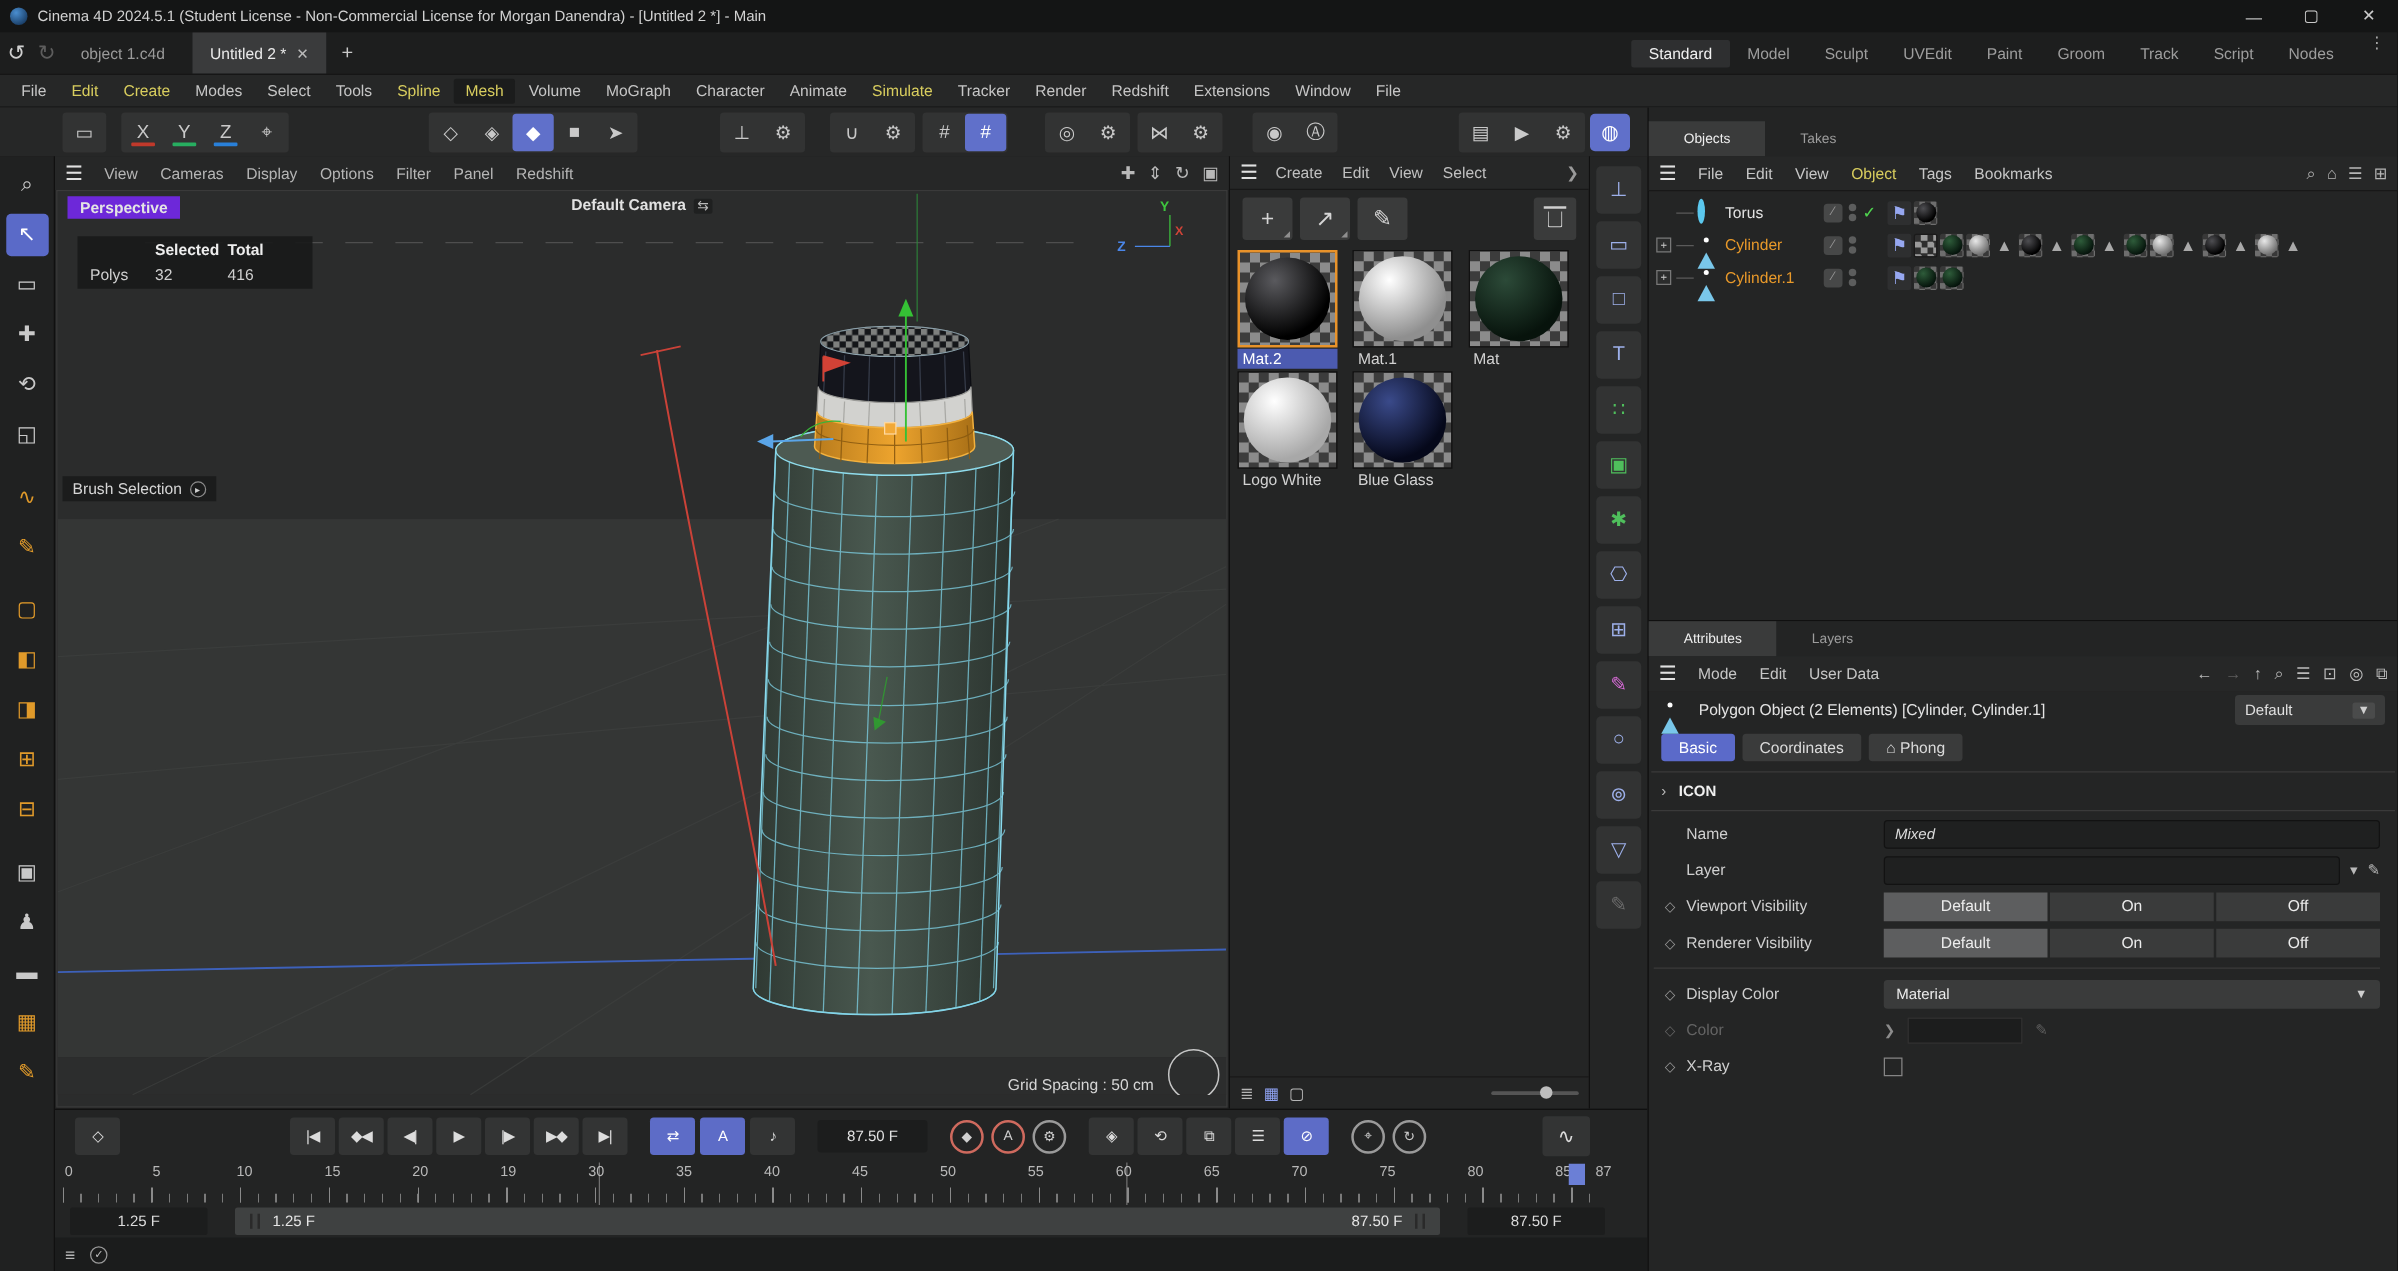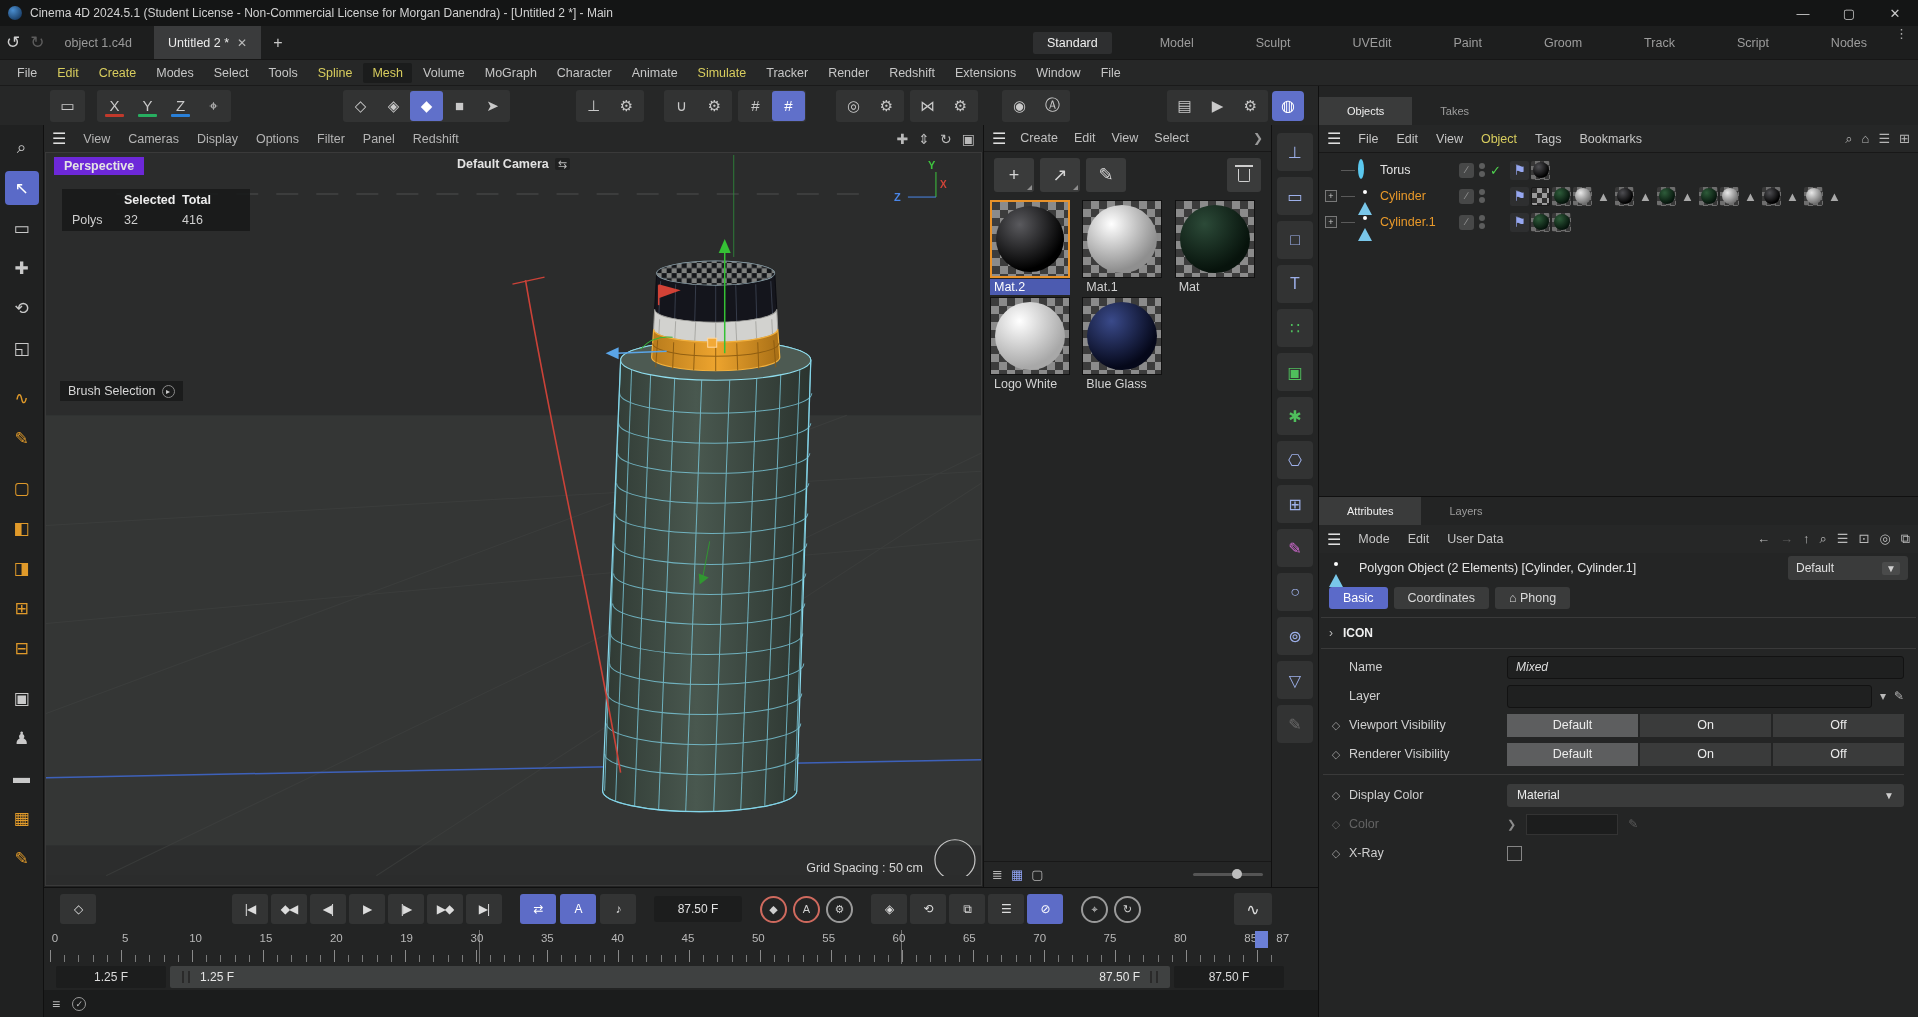--- a/index.html
+++ b/index.html
@@ -16,21 +16,21 @@
 
   
   .tabrow { height:33px; background:#1d1e1e; display:flex; align-items:stretch; flex:0 0 auto; }
   .undo-redo { display:flex; align-items:center; padding:0 6px; gap:10px; font-size:17px; }
   .undo-redo .dim { color:#5d5d5d; }
   .doc-tab { display:flex; align-items:center; gap:8px; padding:0 14px; color:#9a9a9a; font-size:12.5px; }
   .doc-tab.active { background:#3a3b3c; color:#eaeaea; }
   .doc-tab .x { font-size:12px; color:#bbb; }
   .tab-add { display:flex; align-items:center; padding:0 12px; color:#c9c9c9; font-size:16px; }
   .layout-tabs { margin-left:auto; display:flex; align-items:center; padding-right:4px; }
-  .layout-tab { padding:4px 14px; color:#9d9d9d; font-size:12.5px;margin-left:34px; }
+  .layout-tab { padding:4px 14px; color:#9d9d9d; font-size:12.5px; }
   .layout-tab.active { color:#f0f0f0; background:#2e2f30; border-radius:2px; }
   .kebab { color:#aaa; padding:0 10px; font-size:13px; }
 
   
   .menubar { height:26px; background:#262727; display:flex; align-items:center; padding-left:8px; gap:2px; flex:0 0 auto; border-top:1px solid #161616; }
   .menu-item { padding:3px 9px; color:#c6c6c6; font-size:12.5px; border-radius:2px; }
   .menu-item.accent { color:#d8cd5e; }
   .menu-item.boxed { background:#1b1c1c; }
 
   
@@ -62,21 +62,21 @@
   .vp-menu .burger { font-size:16px; color:#e0e0e0; margin-right:6px; }
   .vp-menu-item { padding:3px 9px; color:#b5b5b5; font-size:12.5px; }
   .vp-nav { margin-left:auto; display:flex; gap:10px; color:#b9b9b9; font-size:14px; }
   .vp-canvas { position:relative; flex:1 1 auto; background:#2b2c2c; border:1px solid #3a3a3a; margin:0 1px 1px 1px; overflow:hidden; }
   .vp-canvas svg { position:absolute; inset:0; }
   .vp-label { position:absolute; left:8px; top:4px; background:#6d28d9; padding:2px 10px; color:#e4e4e4; font-weight:bold; font-size:12.5px; }
   .vp-camera { position:absolute; left:0; right:0; top:4px; text-align:center; color:#e2e2e2; font-weight:bold; font-size:12.5px; pointer-events:none; }
   .vp-camera span.camswap { font-weight:normal; color:#b9b9b9; background:#1f2020; padding:0 3px; border-radius:2px; margin-left:6px; font-size:11px; }
   .vp-stats { position:absolute; left:16px; top:36px; background:rgba(25,26,26,.92); padding:4px 10px; display:grid; grid-template-columns:52px 58px 58px; row-gap:6px; font-size:12.5px; }
   .vp-stats .hdr { font-weight:bold; color:#ededed; }
-  .vp-brush { position:absolute; left:14px; top:228px; background:rgba(26,27,27,.95); color:#d6d6d6; padding:3px 8px; display:flex; align-items:center; gap:6px; font-size:12.5px; }
+  .vp-brush { position:absolute; left:4px; top:228px; background:rgba(26,27,27,.95); color:#d6d6d6; padding:3px 8px; display:flex; align-items:center; gap:6px; font-size:12.5px; }
   .vp-brush .dot { width:13px; height:13px; border:1px solid #8a8a8a; border-radius:50%; display:flex; align-items:center; justify-content:center; font-size:8px; color:#cfcfcf; }
   .vp-grid-label { position:absolute; right:58px; bottom:10px; color:#d6d6d6; font-size:12.5px; }
 
   
   .materials { flex:0 0 288px; background:#242525; display:flex; flex-direction:column; border-right:1px solid #101010; }
   .mat-menu { height:27px; display:flex; align-items:center; gap:2px; padding:0 8px; background:#262727; border-bottom:1px solid #181818; }
   .mat-menu .burger { font-size:16px; color:#e0e0e0; margin-right:4px; }
   .mat-menu-item { padding:3px 8px; color:#c0c0c0; font-size:12.5px; }
   .mat-menu .more { margin-left:auto; color:#9a9a9a; }
   .mat-toolbar { height:46px; display:flex; align-items:center; gap:6px; padding:0 10px; }
@@ -184,21 +184,21 @@
   .circ-btn.red { border-color:#cf6a5e; }
   .fcurve-btn { margin-left:auto; margin-right:46px; width:38px; height:32px; background:#333434; border-radius:3px; display:flex; align-items:center; justify-content:center; color:#dcdcdc; font-size:16px; }
   .ruler { position:relative; height:34px; margin:0 34px 0 6px; }
   .ruler-num { position:absolute; top:2px; transform:translateX(-50%); color:#b8b8b8; font-size:11.5px; }
   .ruler-ticks { position:absolute; left:0; right:0; bottom:2px; height:7px;
      background:repeating-linear-gradient(90deg, #7a7a7a 0 1px, transparent 1px 14.2px); }
   .ruler-ticks-major { position:absolute; left:0; right:0; bottom:2px; height:12px;
      background:repeating-linear-gradient(90deg, #8a8a8a 0 1px, transparent 1px 71px); }
   .playhead-line { position:absolute; top:0; bottom:0; width:1px; background:#cfcfcf; opacity:.45; }
   .frame-marker { position:absolute; right:16px; top:1px; width:13px; height:17px; background:#6b7fd6; }
-  .rangebar-row { height:26px; display:flex; align-items:center; gap:4px; padding:0 34px 0 12px; }
+  .rangebar-row { height:26px; display:flex; align-items:center; gap:22px; padding:0 34px 0 12px; }
   .range-box { width:110px; height:22px; background:#1c1d1d; border-radius:2px; display:flex; align-items:center; justify-content:center; color:#dcdcdc; }
   .range-track { flex:1; height:22px; background:#3f4141; border-radius:2px; display:flex; align-items:center; padding:0 10px; color:#e6e6e6; }
   .range-track .grip { width:2px; height:12px; background:#2a2a2a; margin:0 2px; }
   .range-track .endtxt { margin-left:auto; margin-right:8px; }
   .statusbar { flex:1; background:#1b1c1c; display:flex; align-items:center; gap:12px; padding:0 8px; }
   .statusbar .burger { color:#b5b5b5; font-size:14px; }
   .statusbar .checkcircle { width:14px; height:14px; border:1px solid #9a9a9a; border-radius:50%; color:#bdbdbd; font-size:9px; display:flex; align-items:center; justify-content:center; }
 </style>
 </head>
 <body>

